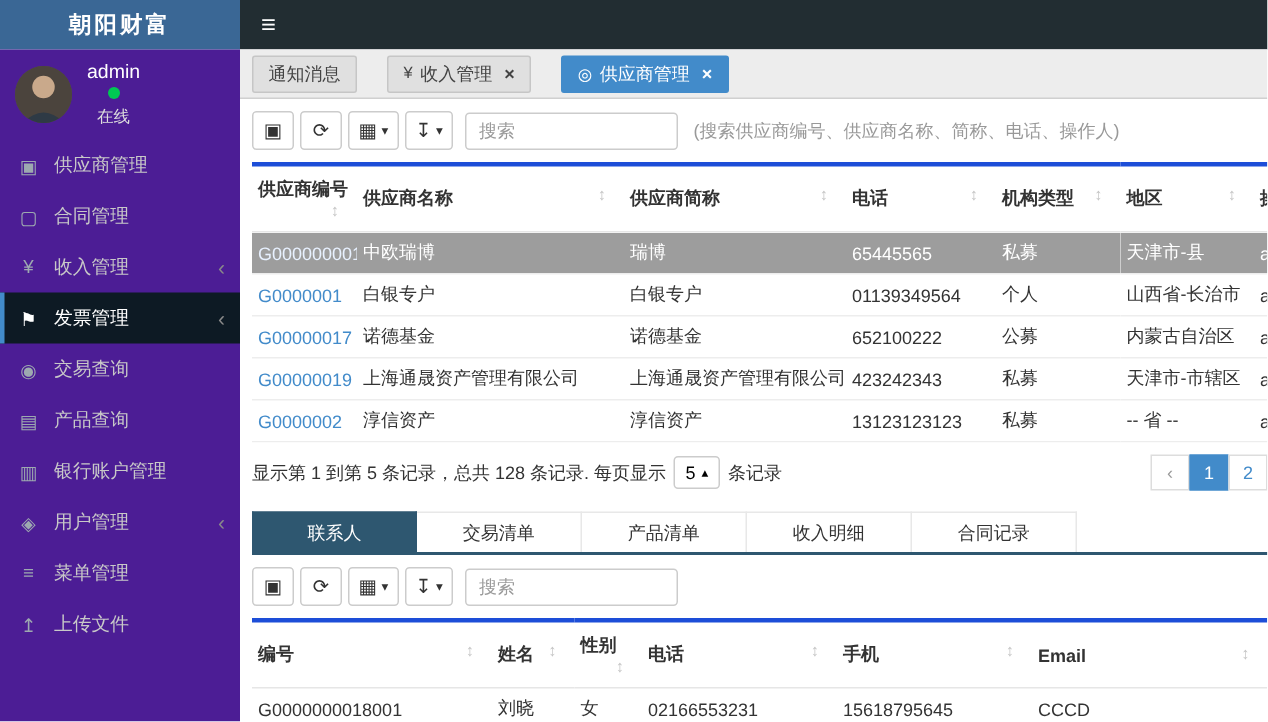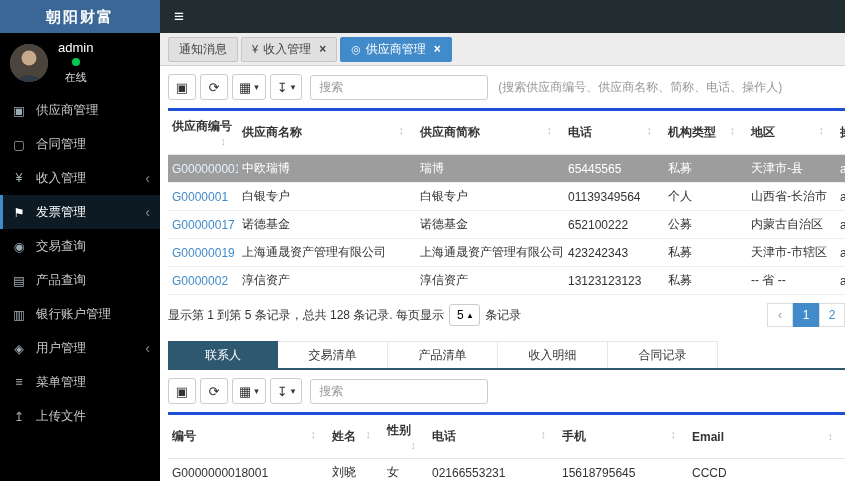--- a/index.html
+++ b/index.html
@@ -12,60 +12,60 @@
   
   .topbar { height:33px; display:flex; }
   .brand {
     width:160px; background:#3a6795; color:#fff; text-align:center;
     line-height:33px; font-size:15px; font-weight:bold; letter-spacing:2px;
   }
   .topbar-main { flex:1; background:#222d32; }
   .hamburger { color:#fff; font-size:17px; line-height:33px; margin-left:14px; cursor:pointer; }
   
   .body-wrap { display:flex; height:448px; }
-  .sidebar { width:160px; background:#000000; color:#c8c8c8; flex-shrink:0; }
+  .sidebar { width:160px; background:#4c1d95; color:#c8c8c8; flex-shrink:0; }
   .main { flex:1; background:#fff; overflow:hidden; }
   
   .user-panel { display:flex; align-items:center; padding:7px 10px 8px 10px; }
   .avatar { width:38px; height:38px; border-radius:50%; overflow:hidden; background:#5a5147; flex-shrink:0; }
   .user-meta { margin-left:10px; }
   .user-name { color:#fff; font-size:13px; margin-bottom:3px; }
   .user-status { font-size:11px; color:#ddd; display:flex; align-items:center; gap:4px;flex-direction:column; }
   .dot { width:8px; height:8px; border-radius:50%; background:#00c853; display:inline-block; }
   .menu-item {
     height:34px; padding:0 10px; display:flex; align-items:center;
     color:#c8c8c8; cursor:pointer; font-size:12.5px;
   }
   .menu-item.active { background:#0d1a24; color:#fff; border-left:3px solid #428bca; padding-left:7px; }
   .mi-icon { width:18px; text-align:center; margin-right:8px; color:#9da9b0; flex-shrink:0; }
   .menu-item.active .mi-icon { color:#fff; }
   .mi-arrow { margin-left:auto; color:#8a8a8a; font-size:14px; }
   
   .tabbar {
     height:33px; background:#ededed; border-bottom:1px solid #d0d0d0;
-    display:flex; align-items:center; padding-left:8px; gap:3px;
+    display:flex; align-items:center; padding-left:8px; gap:20px;
   }
   .tab {
     height:25px; padding:0 10px; background:#e0e0e0; border:1px solid #c6c6c6;
     color:#444; display:flex; align-items:center; gap:5px; cursor:pointer; border-radius:2px;
   }
   .tab.active { background:#428bca; border-color:#428bca; color:#fff; }
   .tab-icon { font-size:11px; }
   .tab-close { font-weight:bold; margin-left:3px; cursor:pointer; }
   
   .content { padding:8px 0 0 8px; }
   .toolbar { display:flex; align-items:center; gap:4px; margin-bottom:8px; }
   .tbtn {
     height:26px; min-width:28px; background:#fff; border:1px solid #ccc; border-radius:3px;
     color:#333; font-size:13px; display:inline-flex; align-items:center; justify-content:center;
     gap:3px; padding:0 6px; cursor:pointer; font-family:inherit;
   }
   .crt { font-size:9px; color:#333; }
   .search-input {
-    height:25px; width:178px; border:1px solid #ccc; border-radius:3px;
+    height:25px; width:142px; border:1px solid #ccc; border-radius:3px;
     padding:0 8px; font-size:12px; color:#333; margin-left:4px; font-family:inherit;
   }
   .search-input::placeholder { color:#9a9a9a; }
   .hint { color:#999; margin-left:6px; }
   
   table { border-collapse:collapse; table-layout:fixed; font-size:12px; }
   th {
     font-weight:bold; color:#333; text-align:left; padding:7px 4px;
     border-top:3px solid #1d4ed8; border-bottom:1px solid #e6e6e6; white-space:nowrap; cursor:pointer;
   }

